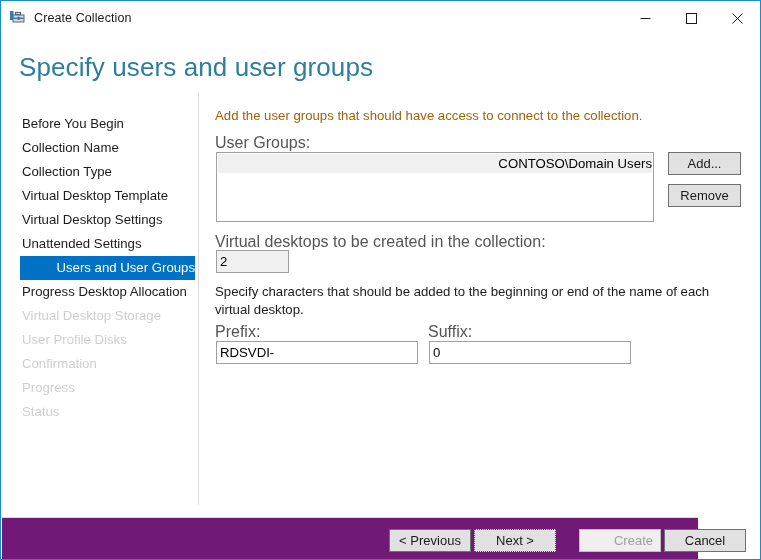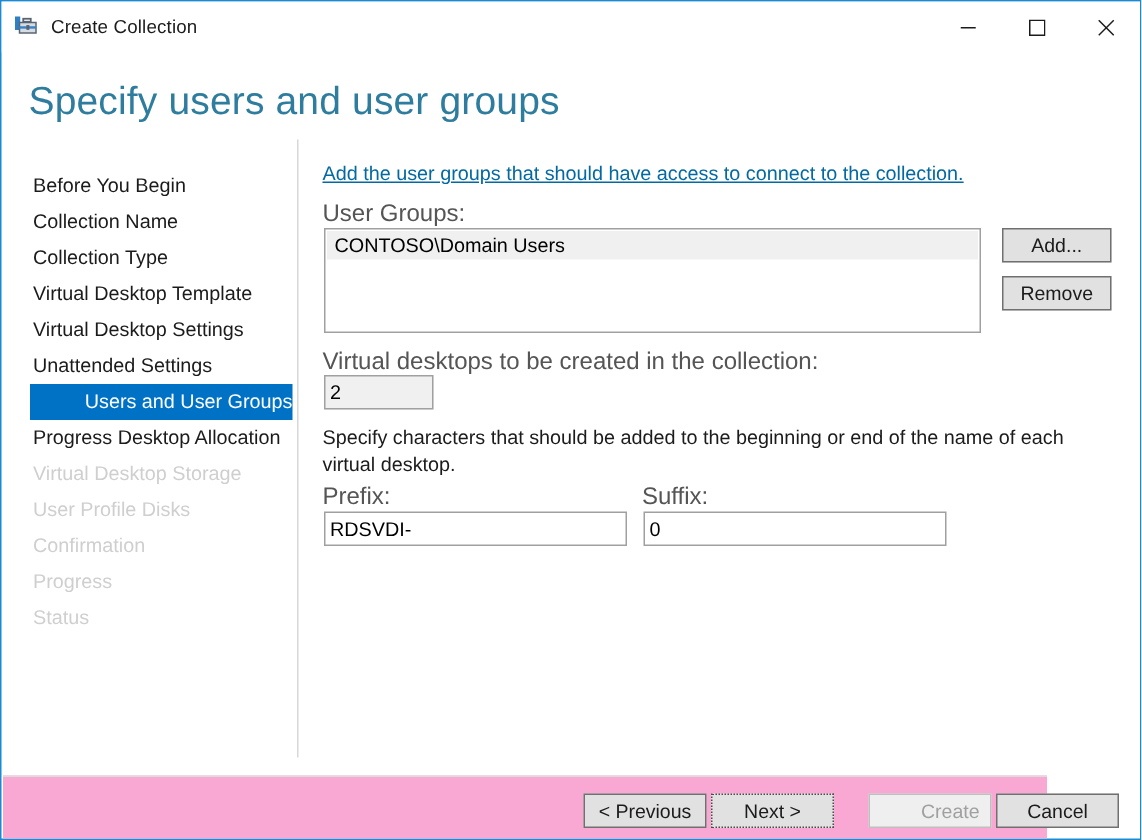--- a/index.html
+++ b/index.html
@@ -131,43 +131,43 @@
   #content {
     position: absolute;
     left: 197px; top: 0;
     width: 562px;
     height: 424px;
   }
   .intro-text {
     position: absolute;
     left: 16px; top: 15px;
     font-size: 13.2px;
-    color: #0369a1;
-    white-space: nowrap;
-    text-decoration: underline;
+    color: #a16207;
+    white-space: nowrap;
   }
   .field-label {
     font-size: 16px;
     color: #555555;
     white-space: nowrap;
   }
   #lbl-user-groups {
     position: absolute;
     left: 16px; top: 41px;
   }
   #listbox {
     position: absolute;
     left: 17px; top: 59px;
     width: 438px;
     height: 70px;
     box-sizing: border-box;
     border: 1px solid #a0a0a0;
     background: #ffffff;
     padding: 1px;
     overflow: hidden;
+    text-align: right;
   }
   .list-row {
     height: 19px;
     line-height: 19px;
     padding-left: 5px;
     font-size: 13.2px;
     color: #000000;
     background: #f0f0f0;
     white-space: nowrap;
     cursor: default;
@@ -245,21 +245,21 @@
   }
   #preview-label { color: #555555; }
   #preview-value { color: #1b1b1b; }
 
   
   #footer {
     position: absolute;
     left: 1px; top: 516px;
     width: 696px;
     height: 43px;
-    background: #f9a8d4;
+    background: #701a75;
     border-top: 1px solid #dcdcdc;
   }
   .foot-btn {
     position: absolute;
     top: 11px;
     width: 82px;
     height: 23px;
     box-sizing: border-box;
     border: 1px solid #707070;
     background: #e1e1e1;

